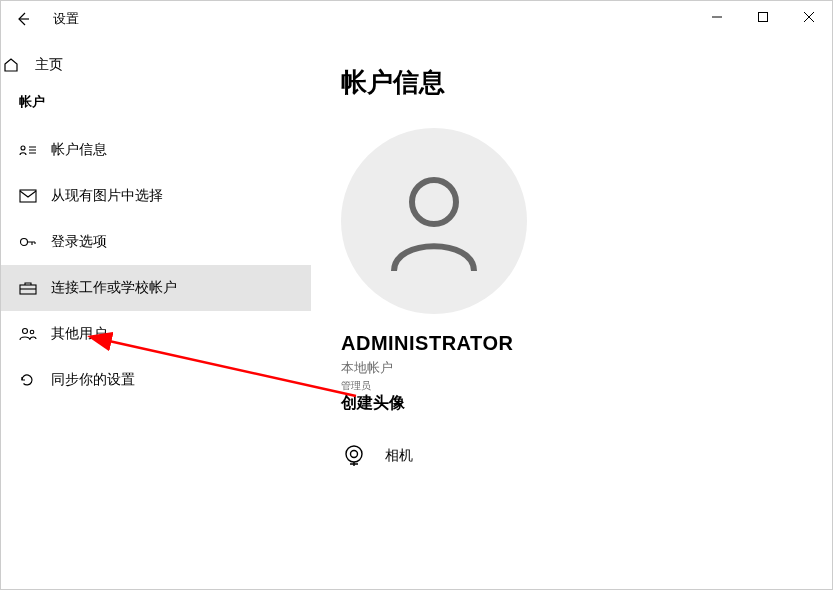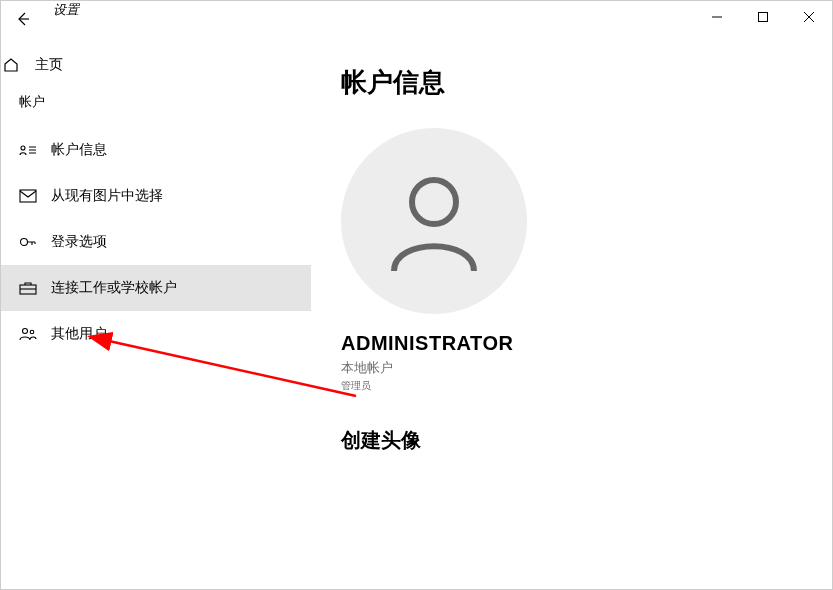--- a/index.html
+++ b/index.html
@@ -8,23 +8,22 @@
   background: #fff;
   width: 833px;
   height: 590px;
   overflow: hidden;
   position: relative;
   border: 1px solid #ccc;
 }
 .titlebar {
   height: 36px;
   display: flex;
-  align-items: flex-start;
+  align-items: center;
   position: relative;
-  font-style: italic;
 }
 .back-btn {
   width: 44px;
   height: 36px;
   display: flex;
   align-items: center;
   justify-content: center;
   cursor: pointer;
 }
 .title-text {
@@ -87,21 +86,21 @@
 .search-input::placeholder { color: #888; }
 .search-icon {
   width: 16px;
   height: 16px;
   display: flex;
   align-items: center;
   justify-content: center;
 }
 .section-label {
   font-size: 13px;
-  font-weight: 400;
+  font-weight: 700;
   padding: 8px 18px 16px 18px;
 }
 .nav-list { list-style: none; }
 .nav-item {
   display: flex;
   align-items: center;
   height: 46px;
   padding-left: 18px;
   cursor: pointer;
   position: relative;
@@ -146,23 +145,22 @@
   font-size: 13px;
   color: #6e6e6e;
   margin-top: 4px;
 }
 .role-2 {
   font-size: 10px;
   color: #6e6e6e;
   margin-top: 2px;
 }
 .section-h2 {
-  font-size: 20px;
+  font-size: 16px;
   font-weight: 600;
-  margin-top: 34px;
   margin-bottom: 20px;
 }
 .option-row {
   display: flex;
   align-items: center;
   height: 44px;
 }
 .option-row .icon-slot {
   width: 44px;
   display: flex;
@@ -265,39 +263,58 @@
         <span class="icon-slot">
           <svg width="18" height="14" viewBox="0 0 18 14">
               <circle cx="6" cy="4" r="2.5" stroke="#000" stroke-width="1.1" fill="none"></circle>
               <path d="M1 13 C1 9 11 9 11 13" stroke="#000" stroke-width="1.1" fill="none"></path>
               <circle cx="13" cy="5" r="1.8" stroke="#000" stroke-width="1.1" fill="none"></circle>
               <path d="M11 12 C12 9 17 9.5 17 12" stroke="#000" stroke-width="1.1" fill="none"></path>
             </svg>
         </span>
         <span class="label">其他用户</span>
       </li>
+      <li class="nav-item">
+        <span class="icon-slot">
+          <svg width="16" height="16" viewBox="0 0 16 16">
+              <path d="M3 8 A5 5 0 1 1 4.5 11.5" stroke="#000" stroke-width="1.2" fill="none"></path>
+              <path d="M3 5 V8 H6" stroke="#000" stroke-width="1.2" fill="none"></path>
+            </svg>
+        </span>
+        <span class="label">同步你的设置</span>
+      </li>
     </ul>
   </aside>
 
   <main class="main">
     <h1 class="page-title">帐户信息</h1>
 
     <div class="avatar">
       <svg width="110" height="110" viewBox="0 0 110 110">
         <circle cx="55" cy="36" r="22" stroke="#666" stroke-width="6" fill="none"></circle>
         <path d="M15 105 C15 72 95 72 95 105" stroke="#666" stroke-width="6" fill="none"></path>
       </svg>
     </div>
 
     <div class="username">ADMINISTRATOR</div>
     <div class="role-1">本地帐户</div>
     <div class="role-2">管理员</div>
 
     <h2 class="section-h2">创建头像</h2>
 
+    <div class="option-row">
+      <span class="icon-slot">
+        <svg width="26" height="26" viewBox="0 0 26 26">
+            <circle cx="13" cy="11" r="8" stroke="#000" stroke-width="1.4" fill="none"></circle>
+            <circle cx="13" cy="11" r="3.5" stroke="#000" stroke-width="1.4" fill="none"></circle>
+            <path d="M9 21 H17 M13 19 V23" stroke="#000" stroke-width="1.4"></path>
+          </svg>
+      </span>
+      <span class="label">相机</span>
+    </div>
 
   </main>
 </div>
 
 <svg class="arrow-annotation" width="833" height="590">
   <defs>
     <marker id="arrowhead" markerWidth="10" markerHeight="8" refX="1" refY="4" orient="auto">
       <polygon points="0 0, 10 4, 0 8" fill="#ff0000"></polygon>
     </marker>
   </defs>

